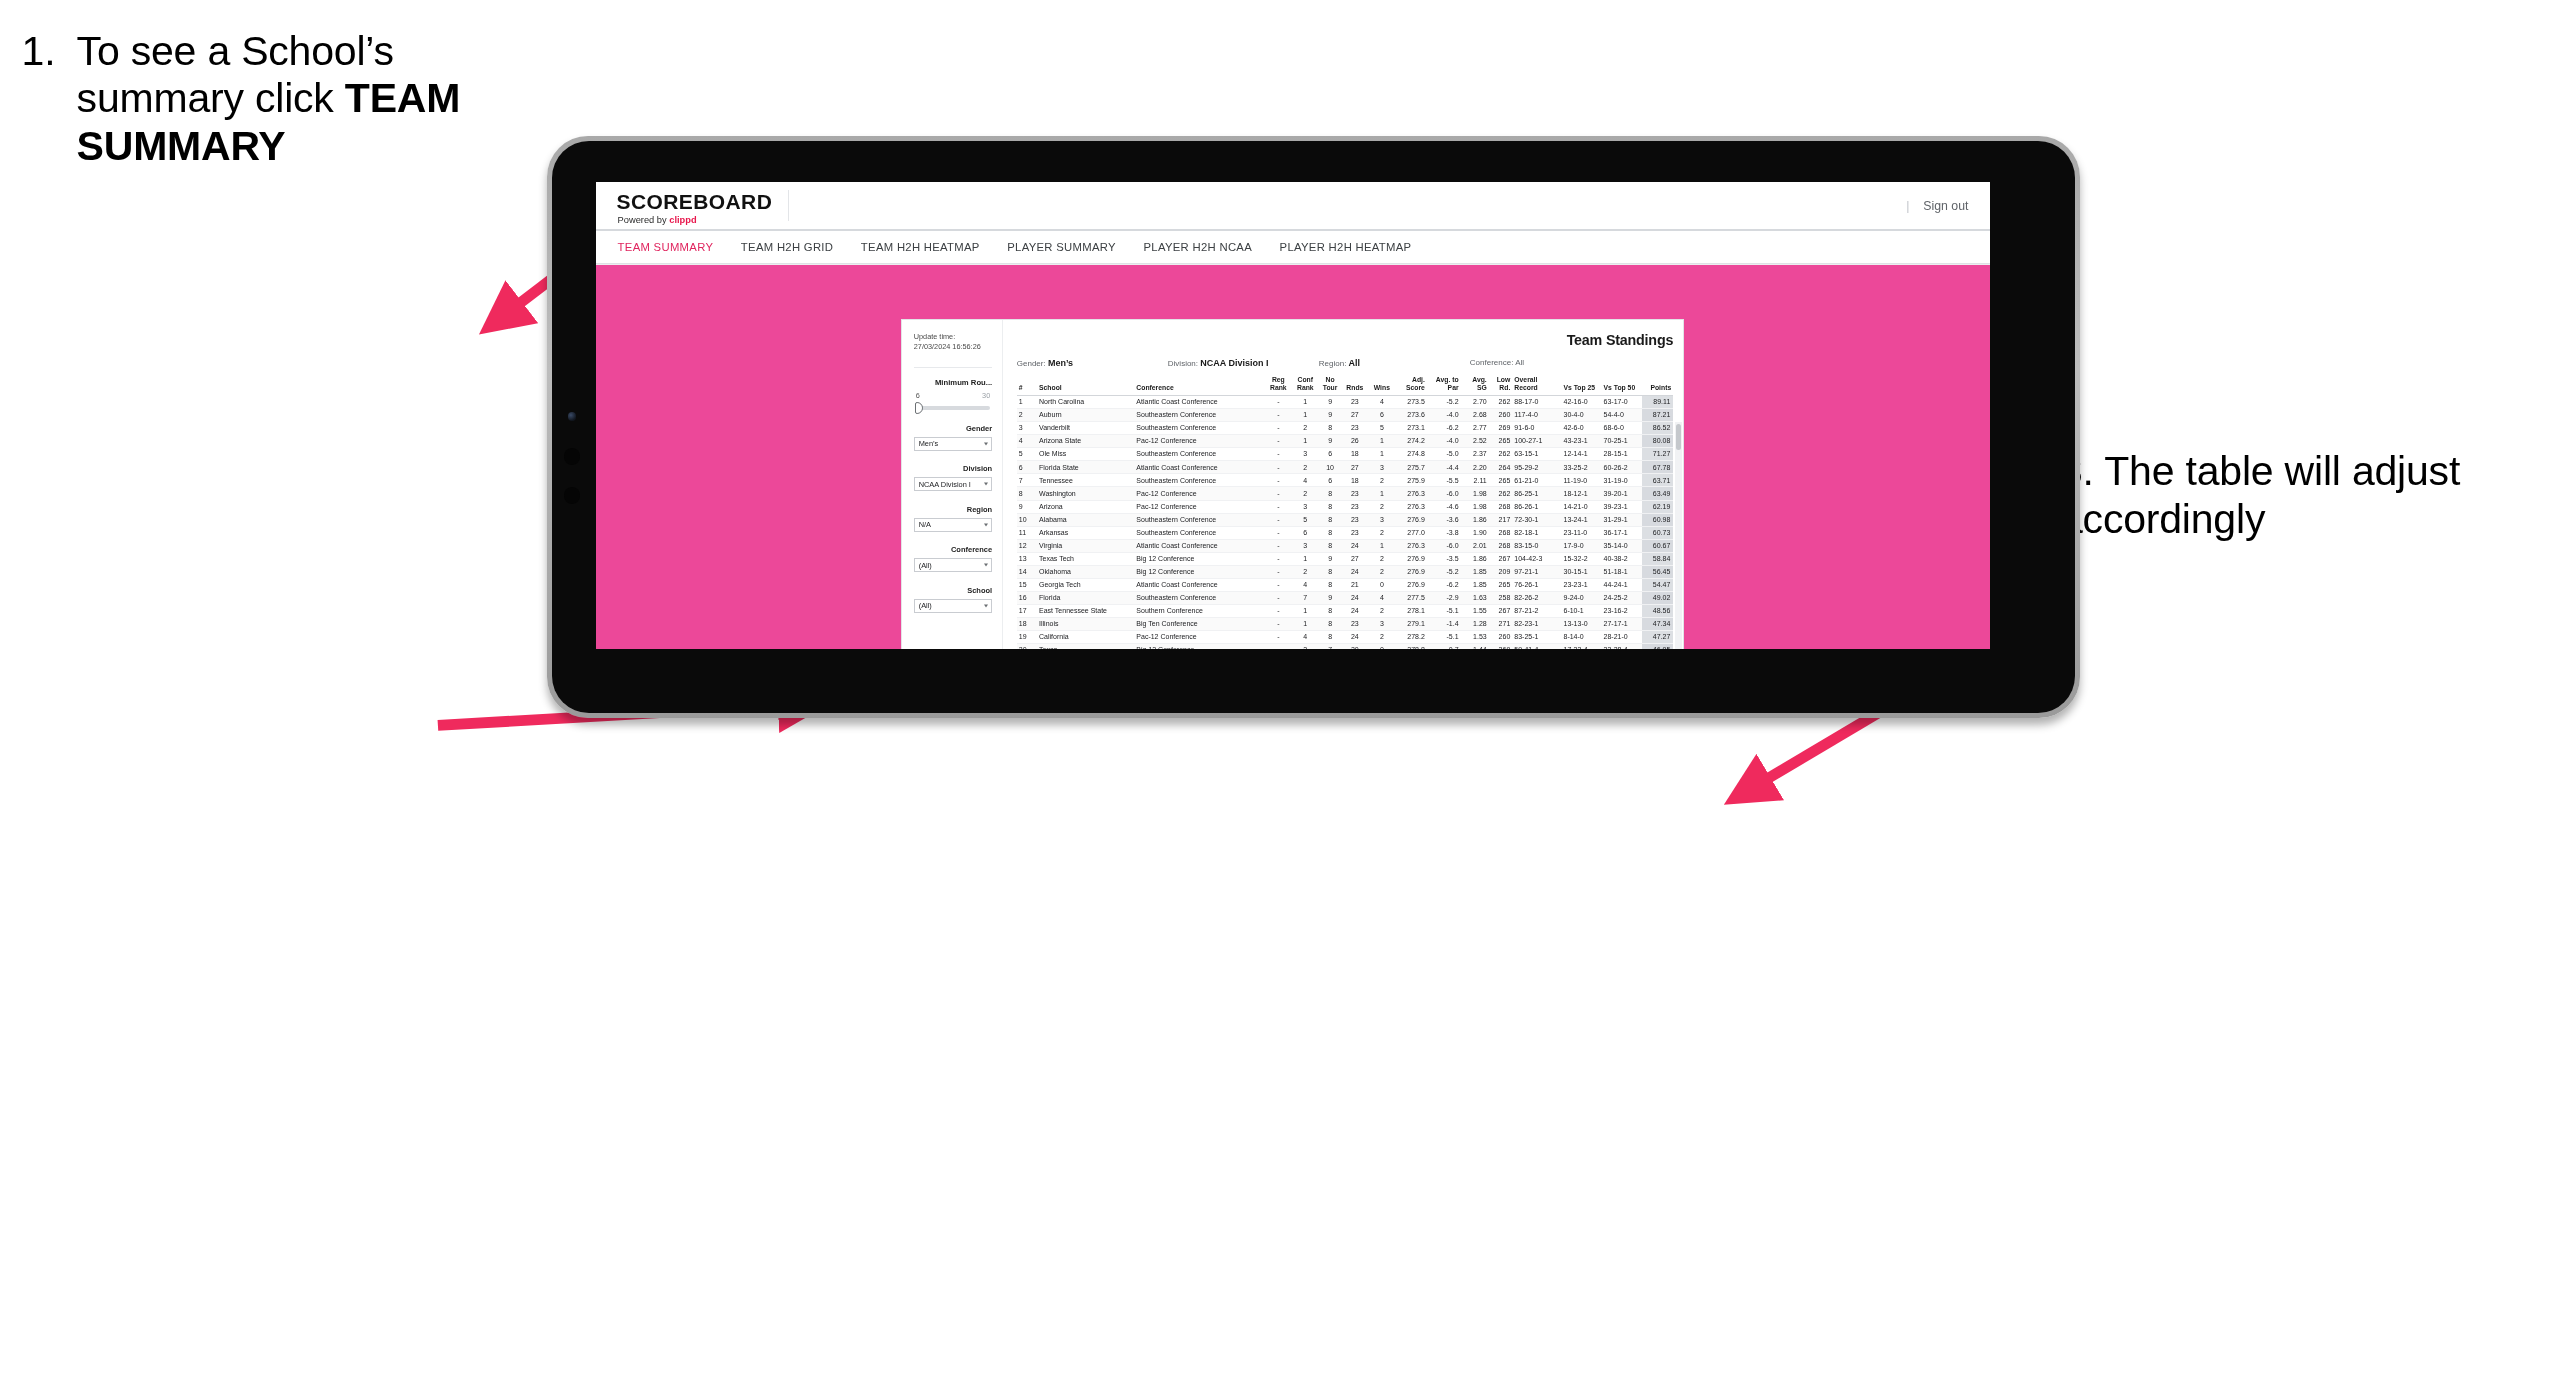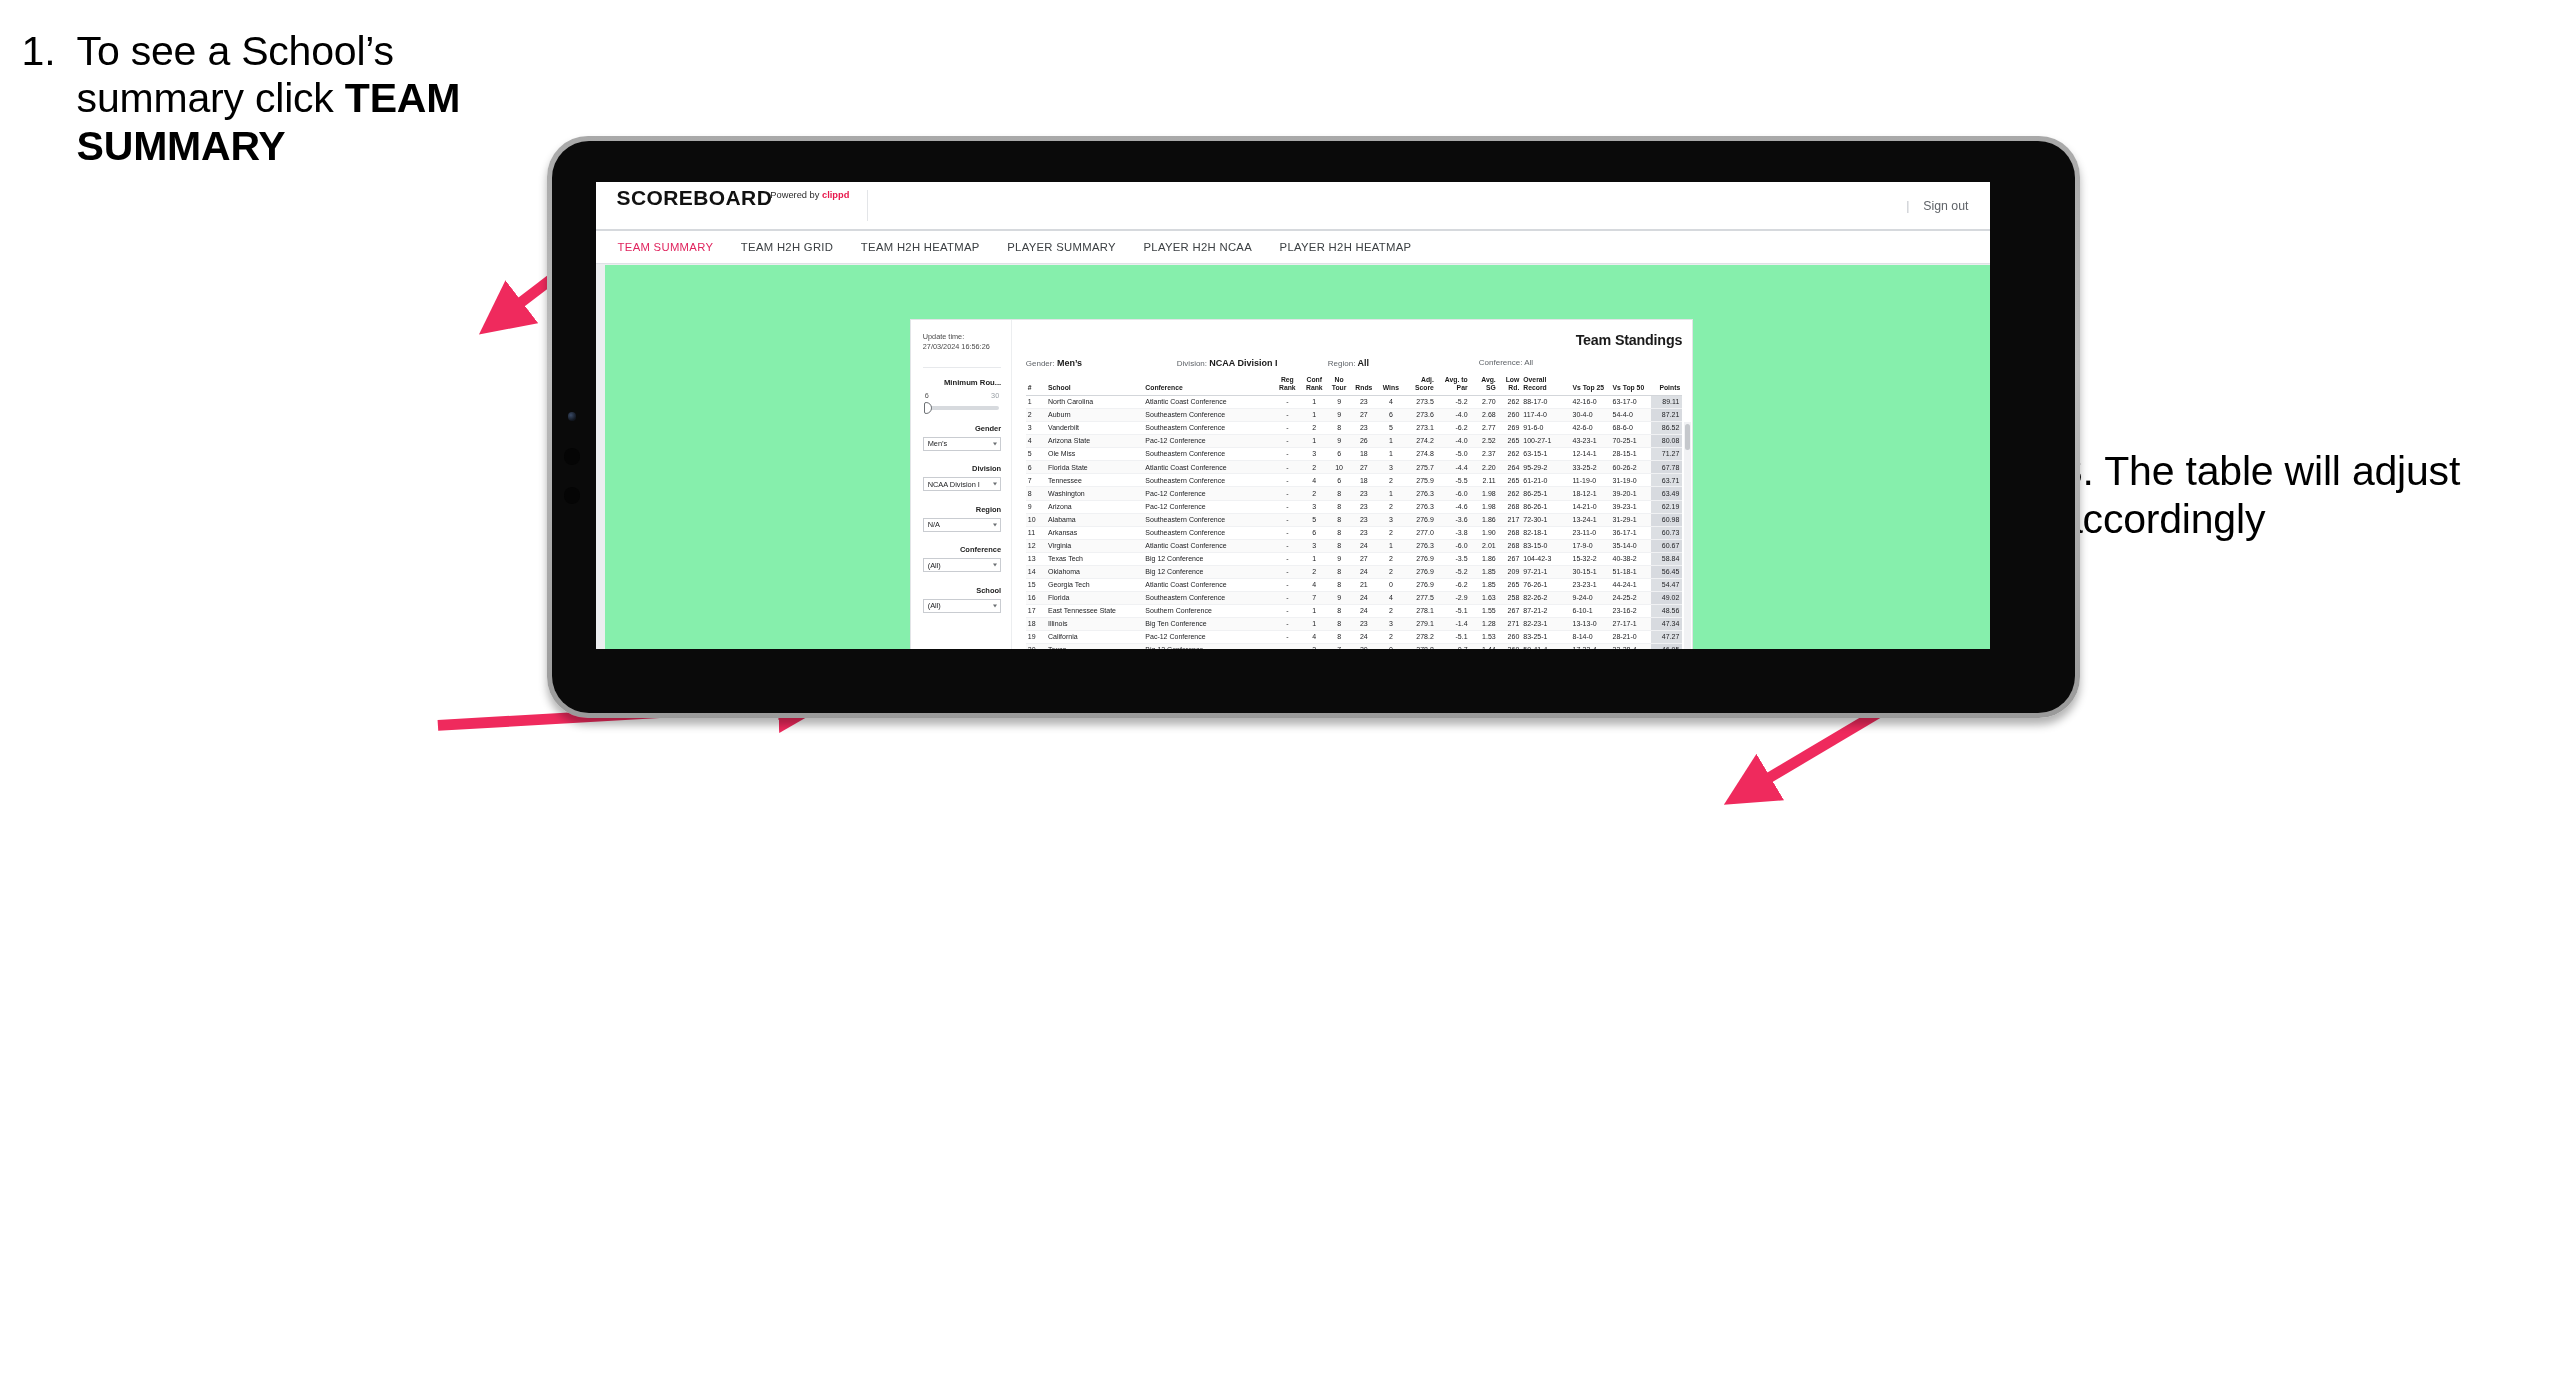--- a/index.html
+++ b/index.html
@@ -67,21 +67,21 @@
     background: #050505;
   }
 
   
   .appbar {
     position: absolute; left:0; top:0; width:100%; height: 49px;
     background: #ffffff;
     border-bottom: 2px solid #d6d9dd;
     display:flex; align-items: stretch;
   }
-  .brand { padding: 5.9px 17.7px 0 21.6px; display:flex; flex-direction:row; justify-content:center; }
+  .brand { padding: 5.9px 17.7px 0 21.6px; display:flex; flex-direction:column; justify-content:center; }
   .brand .logo {
     font-family: "Liberation Sans", sans-serif;
     font-weight: 700; font-size: 20.6px; letter-spacing: 0.4px;
     color: #111; line-height: 1;
     transform: scaleX(1.02);
   }
   .brand .sub {
     font-size: 9.3px; color: #2b2b2b; margin-top: 2.9px; line-height: 1;
   }
   .brand .sub .clippd { color: #e8174c; font-weight: 700; }
@@ -107,21 +107,21 @@
     display:flex; align-items:center; padding-left: 21.6px; gap: 0;
   }
   .subnav .sitem {
     font-size: 11.3px; letter-spacing:0.3px; color:#3c4043;
     padding: 0 13.8px; cursor:pointer; white-space:nowrap;
   }
   .subnav .sitem:first-child { padding-left: 0; }
   .subnav .sitem.active { color:#e0245e; }
 
   
-  .viz-area { position:absolute; left:0; top:83px; right:0; bottom:0; background:#86efac;margin-left:9px; }
+  .viz-area { position:absolute; left:0; top:83px; right:0; bottom:0; background:#ec4899; }
   .viz-card {
     position:absolute; left: 306px; top: 55px;
     width: 781px; height: 368px;
     background:#fff;
     box-shadow: 0 0 0 1px #e2e4e7;
     display:flex; flex-direction: column;
   }
   .viz-body { display:flex; flex: 1 1 auto; min-height:0; }
 
   

